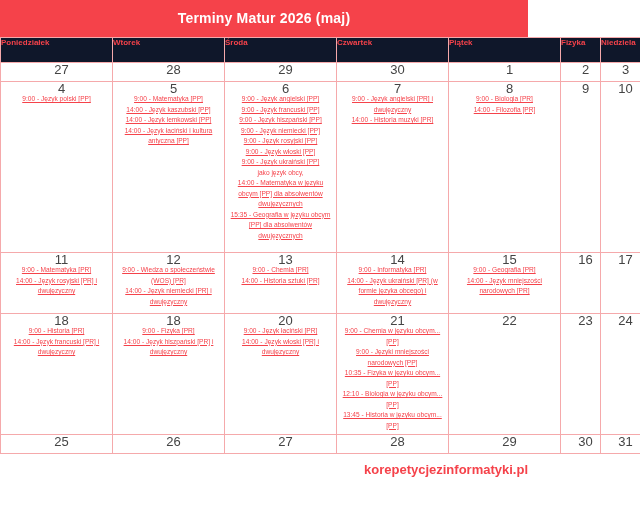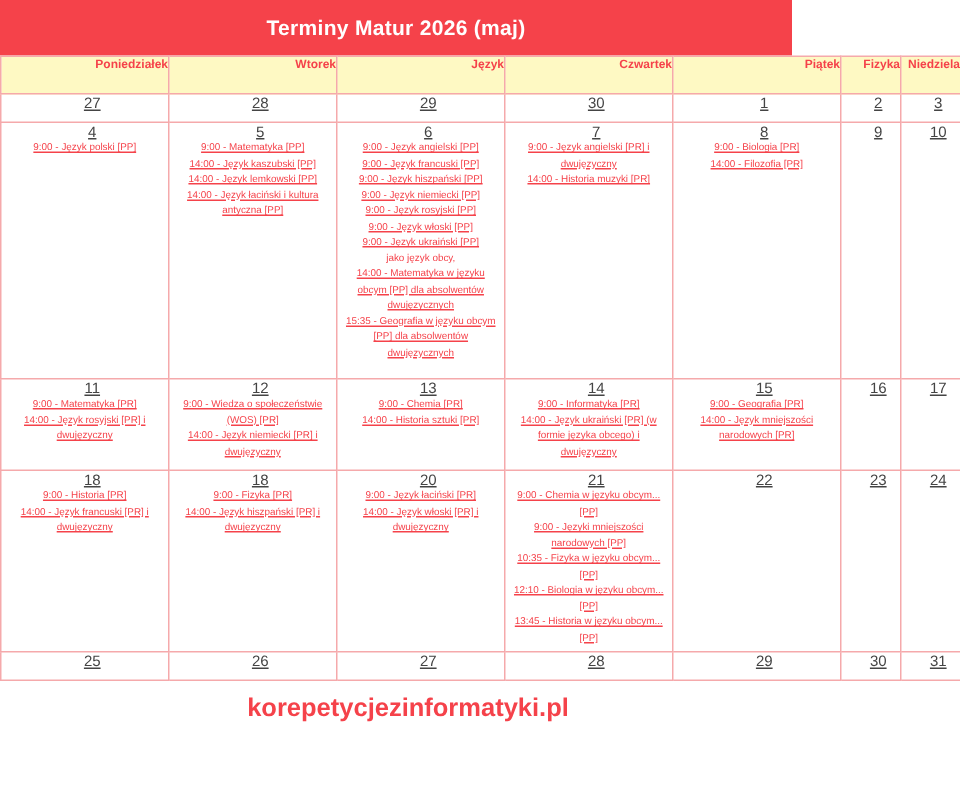--- a/index.html
+++ b/index.html
@@ -39,39 +39,38 @@
   }
   table.cal th, table.cal td {
     border: 1px solid #f5a9ab;
     vertical-align: top;
     padding: 0;
   }
   thead th {
     color: #f5424a;
     font-size: 8px;
     font-weight: bold;
-    text-align: right;
+    text-align: left;
     height: 24px;
     vertical-align: middle;
-    background: #fef9c3;
+    background: #0f172a;
   }
   col.wd { width: 112px; }
   col.sat { width: 40px; }
   col.sun { width: 40px; }
   td.day {
     height: 36px;
     position: relative;
   }
   .daynum {
     text-align: right;
-    font-size: 10px;
+    font-size: 13px;
     color: #444444;
     padding: 2px 4px 0 10px;
     line-height: 10px;
-    text-decoration: underline;
   }
   .events {
     padding: 0 4px 3px 4px;
     line-height: 10.5px;
   }
   .ev {
     display: block;
     color: #f5424a;
     text-decoration: underline;
     font-size: 6.6px;
@@ -81,23 +80,23 @@
     text-decoration: none;
   }
   td.center-num {
     text-align: center;
   }
   td.center-num .daynum {
     text-align: center;
     padding-right: 0;
   }
   .footer {
-    text-align: center;
+    text-align: right;
     padding: 8px 0 9px 16px;
-    font-size: 17px;
+    font-size: 13px;
     font-weight: bold;
     color: #f5424a;
     border-top: 0;
   }
   
   tr.r1 td { height: 18px; }
   tr.r2 td { height: 170px; }
   tr.r3 td { height: 60px; }
   tr.r4 td { height: 100px; margin-left: 20px; }
   tr.r5 td { height: 18px; }
@@ -116,21 +115,21 @@
         <col class="wd">
         <col class="wd">
         <col class="wd">
         <col class="sat">
         <col class="sun">
     </colgroup>
     <thead>
       <tr>
         <th>Poniedziałek</th>
         <th>Wtorek</th>
-        <th>Język</th>
+        <th>Środa</th>
         <th>Czwartek</th>
         <th>Piątek</th>
         <th>Fizyka</th>
         <th>Niedziela</th>
       </tr>
     </thead>
     <tbody>
 
       <tr class="r1">
         <td class="day center-num">

